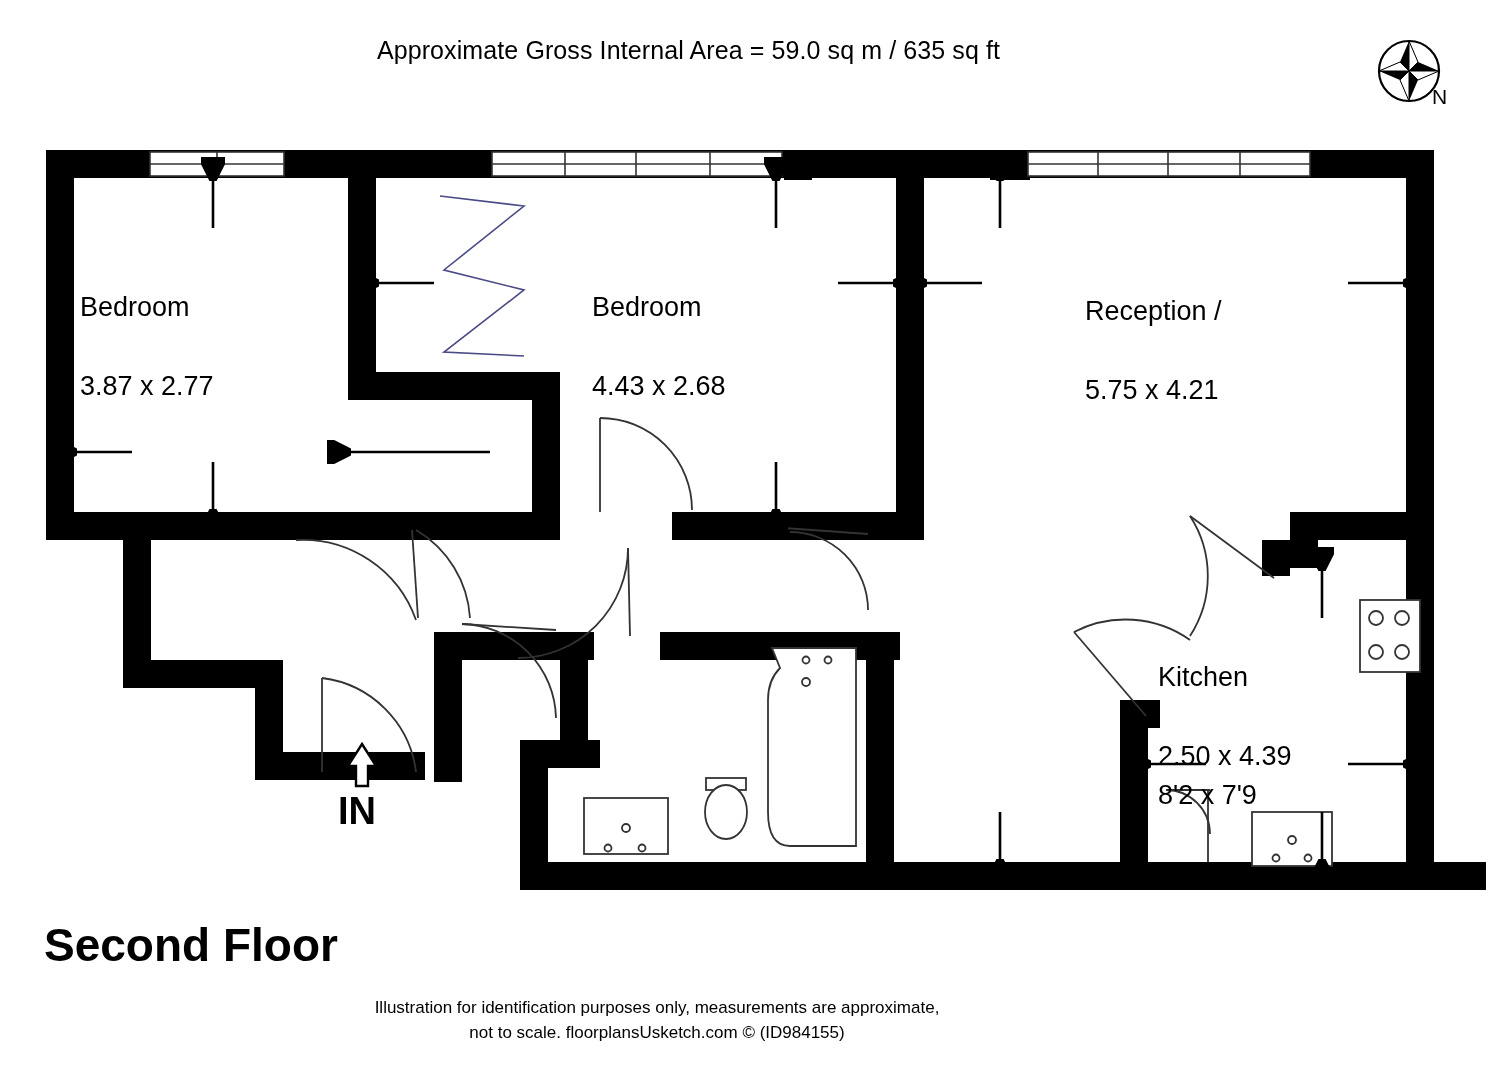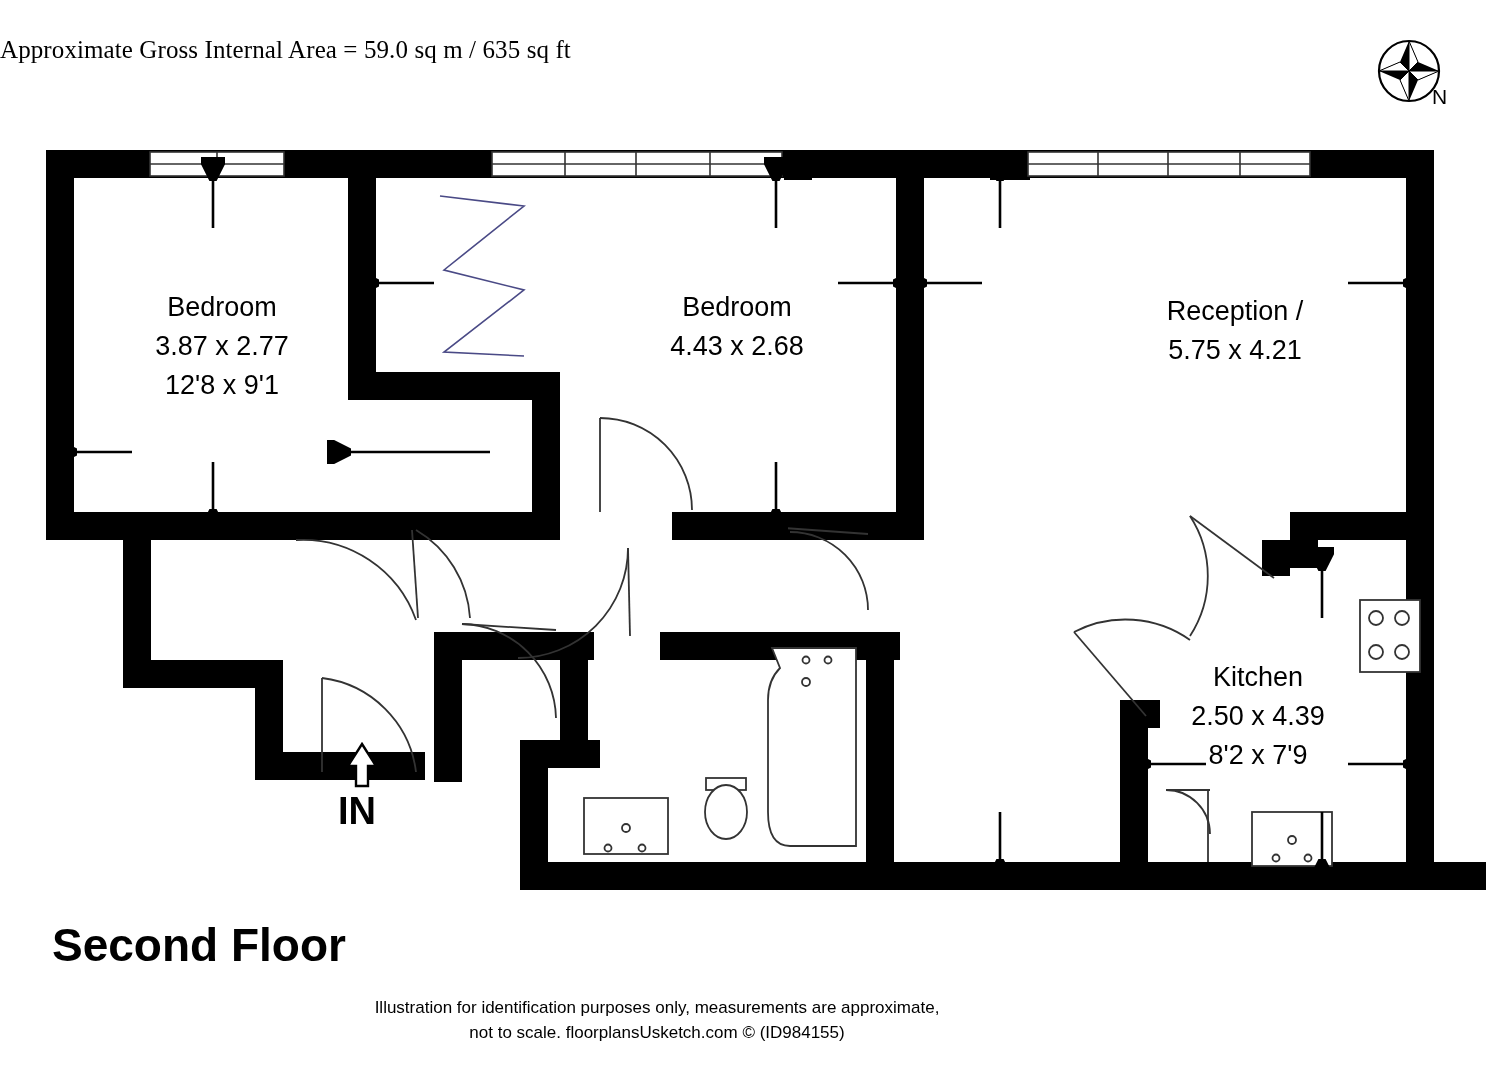--- a/index.html
+++ b/index.html
@@ -20,51 +20,49 @@
     left: 0;
     top: 0;
     width: 1499px;
     height: 1080px;
   }
   .hdr {
     position: absolute;
     left: 0;
     top: 36px;
     width: 1377px;
-    text-align: left;
+    text-align: center;
     font-size: 25px;
     letter-spacing: 0.1px;
-    font-family: Liberation Serif, serif;
   }
   .floor-title {
     position: absolute;
     left: 44px;
     top: 918px;
     font-size: 46px;
     font-weight: bold;
-    margin-left: 8px;
   }
   .footer {
     position: absolute;
     left: 0;
     top: 995px;
     width: 1314px;
     text-align: center;
     font-size: 17px;
     line-height: 25px;
   }
   .room-label {
     position: absolute;
-    text-align: center;
+    text-align: left;
     font-size: 27px;
     line-height: 39px;
     white-space: nowrap;
   }
   .room-label .nm { display: block; }
-  .room-label .m  { display: block; }
+  .room-label .m  { display: block; margin-top: 40px; }
   .room-label .f  { display: block; }
   .in-label {
     position: absolute;
     left: 338px;
     top: 790px;
     font-size: 38px;
     font-weight: bold;
   }
   .north-letter {
     position: absolute;
@@ -269,21 +267,20 @@
   </g>
 </svg>
 
 <div class="hdr">Approximate Gross Internal Area = 59.0 sq m / 635 sq ft</div>
 
 <div class="north-letter">N</div>
 
 <div class="room-label" style="left:80px; top:288px; width:284px;">
   <span class="nm">Bedroom</span>
   <span class="m">3.87 x 2.77</span>
-  <span class="f">12'8 x 9'1</span>
 </div>
 
 <div class="room-label" style="left:592px; top:288px; width:290px;">
   <span class="nm">Bedroom</span>
   <span class="m">4.43 x 2.68</span>
 </div>
 
 <div class="room-label" style="left:1085px; top:292px; width:300px;">
   <span class="nm">Reception /</span>
   <span class="m">5.75 x 4.21</span>

